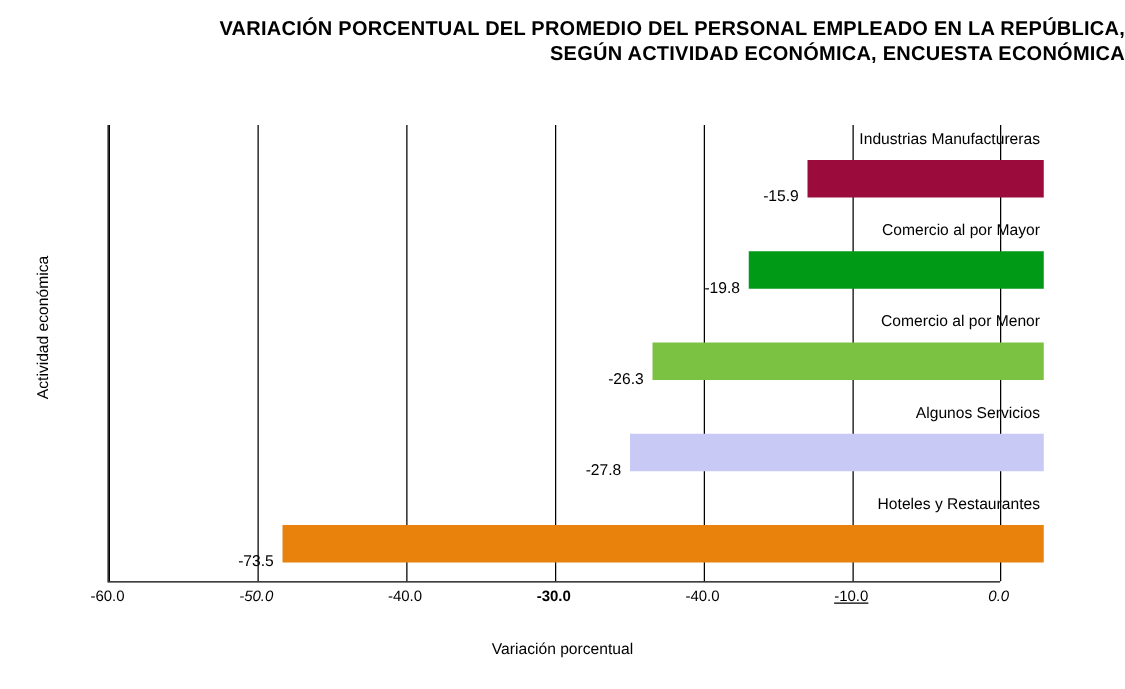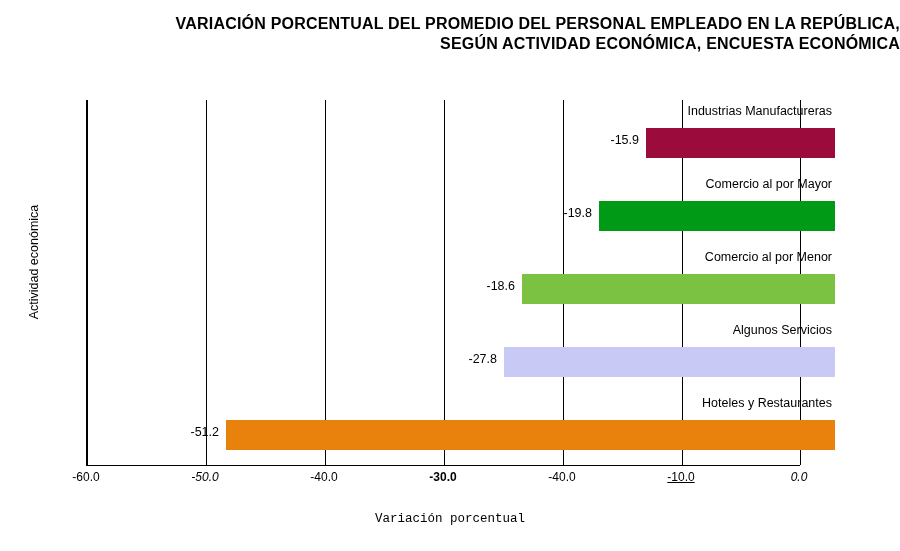--- a/index.html
+++ b/index.html
@@ -68,21 +68,21 @@
     color: #000;
     white-space: nowrap;
   }
   .bar {
     position: absolute;
     top: 28px;
     height: 30px;
   }
   .bar-value {
     position: absolute;
-    top: 33px;
+    top: 50px;
     font-size: 12.5px;
     color: #000;
     white-space: nowrap;
     text-align: right;
   }
   
   #x-axis-line {
     position: absolute;
     left: 86px;
     top: 465px;
@@ -98,21 +98,20 @@
     margin-left: -40px;
     text-align: center;
   }
   #x-axis-title {
     position: absolute;
     left: 0;
     top: 512px;
     width: 900px;
     text-align: center;
     font-size: 12.5px;
-    font-family: Liberation Mono, monospace;
   }
   #y-axis-title {
     position: absolute;
     left: -66px;
     top: 255px;
     width: 200px;
     text-align: center;
     font-size: 12.5px;
     transform: rotate(-90deg);
     transform-origin: center center;
@@ -147,33 +146,33 @@
 
     <div class="bar-row" style="top:73px;">
       <div class="bar-label">Comercio al por Mayor</div>
       <div class="bar" style="left:478px; width:236px; background:#009A17;"></div>
       <div class="bar-value" style="left:405px; width:66px;">-19.8</div>
     </div>
 
     <div class="bar-row" style="top:146px;">
       <div class="bar-label">Comercio al por Menor</div>
       <div class="bar" style="left:401px; width:313px; background:#7CC242;"></div>
-      <div class="bar-value" style="left:328px; width:66px;">-18.6</div>
+      <div class="bar-value" style="left:328px; width:66px;">-26.3</div>
     </div>
 
     <div class="bar-row" style="top:219px;">
       <div class="bar-label">Algunos Servicios</div>
       <div class="bar" style="left:383px; width:331px; background:#C9C9F5;"></div>
       <div class="bar-value" style="left:310px; width:66px;">-27.8</div>
     </div>
 
     <div class="bar-row" style="top:292px;">
       <div class="bar-label">Hoteles y Restaurantes</div>
       <div class="bar" style="left:105px; width:609px; background:#E8820C;"></div>
-      <div class="bar-value" style="left:32px; width:66px;">-51.2</div>
+      <div class="bar-value" style="left:32px; width:66px;">-73.5</div>
     </div>
   </div>
 
   <div id="x-axis-line"></div>
 
   <div class="x-tick-label" style="left:86px;text-align:center;">-60.0</div>
   <div class="x-tick-label" style="left:205px;font-style:italic;">-50.0</div>
   <div class="x-tick-label" style="left:324px;">-40.0</div>
   <div class="x-tick-label" style="left:443px;font-weight:bold;">-30.0</div>
   <div class="x-tick-label" style="left:562px;">-40.0</div>

